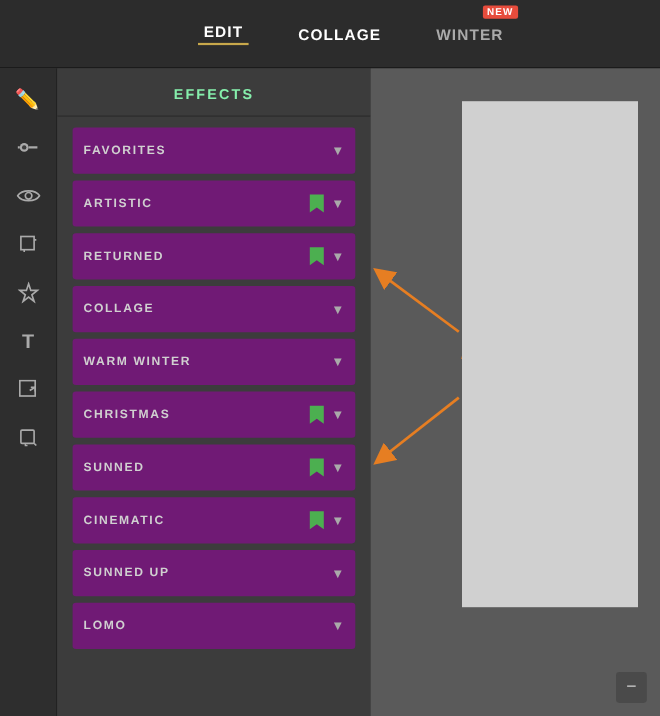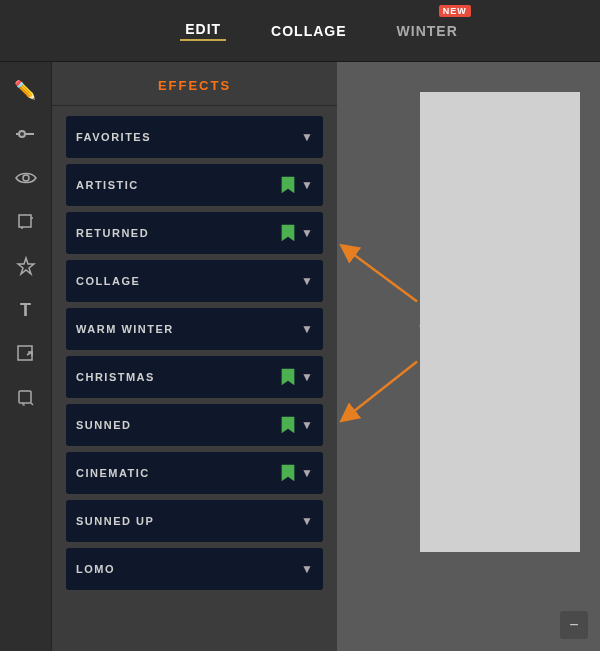--- a/index.html
+++ b/index.html
@@ -116,36 +116,36 @@
     
     .effects-panel {
       width: 285px;
       background: #3c3c3c;
       display: flex;
       flex-direction: column;
       flex-shrink: 0;
       overflow-y: auto;
     }
     .effects-title {
-      color: #f97316;
+      color: #86efac;
       font-size: 13px;
       font-weight: bold;
       letter-spacing: 2px;
       text-align: center;
       padding: 16px 0 12px;
       border-bottom: 1px solid #2a2a2a;
     }
     .effects-list {
       padding: 10px 14px;
       display: flex;
       flex-direction: column;
       gap: 6px;
     }
     .effect-row {
-      background: #0f172a;
+      background: #701a75;
       border-radius: 3px;
       height: 42px;
       display: flex;
       align-items: center;
       justify-content: space-between;
       padding: 0 10px;
       cursor: pointer;
       position: relative;
     }
     .effect-label {

